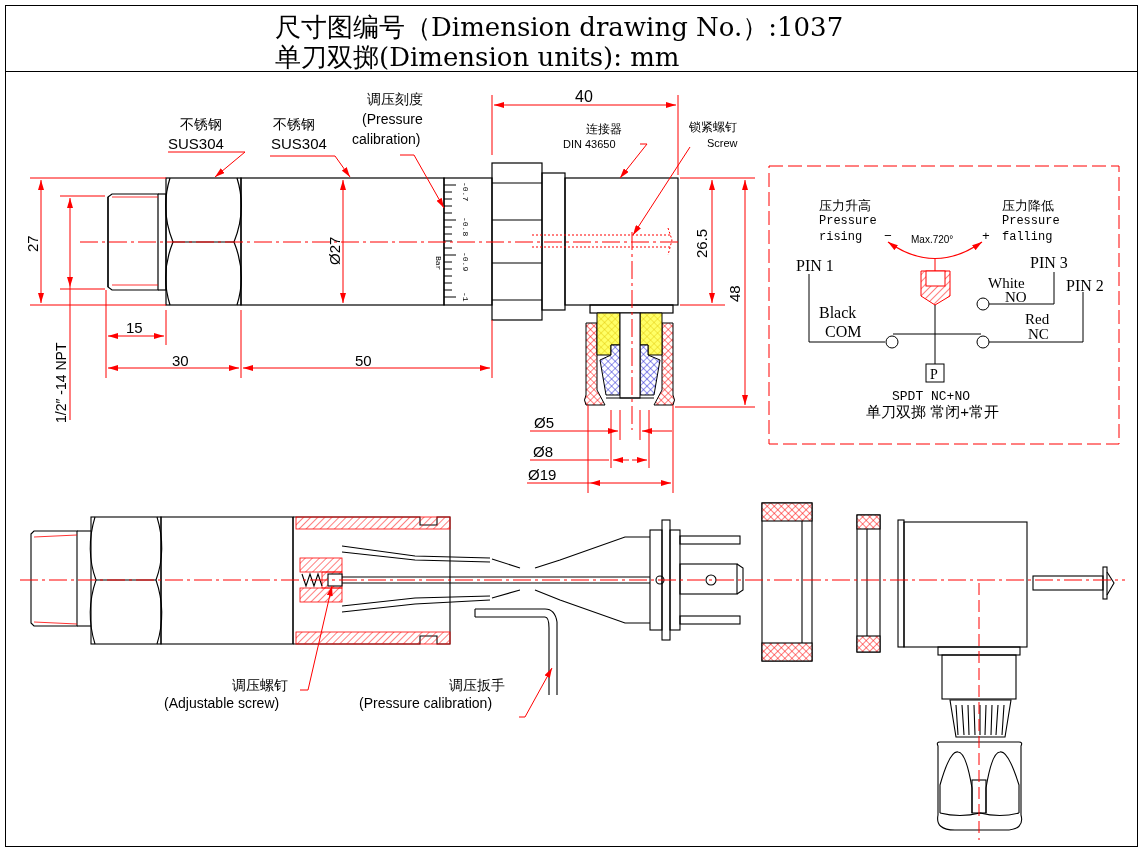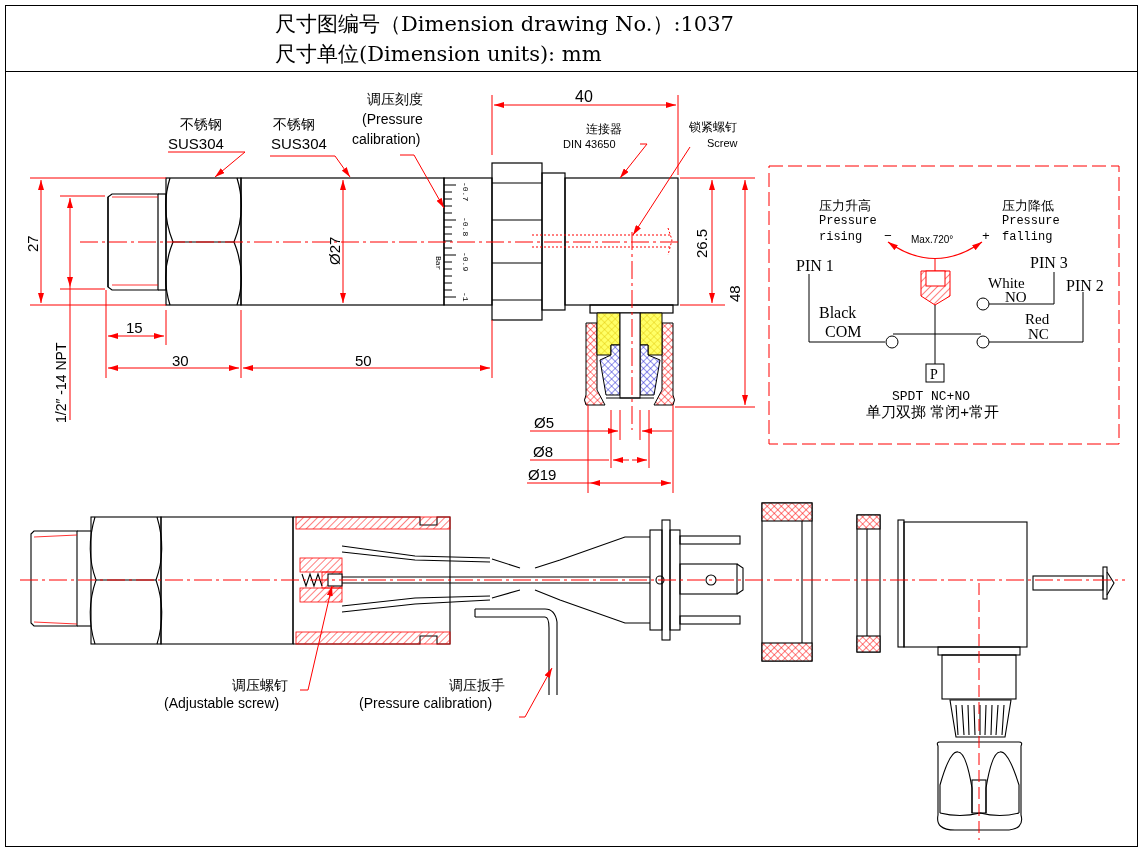--- a/index.html
+++ b/index.html
@@ -1,31 +1,31 @@
 <!DOCTYPE html>
 <html><head>
 <meta charset="utf-8">
 <style>
   html, body { margin:0; padding:0; background:#fff; }
   body { width:1143px; height:851px; position:relative; overflow:hidden; font-family:"Liberation Sans", sans-serif; }
   .frame { position:absolute; left:5px; top:5px; width:1133px; height:842px; border:1.5px solid #000; box-sizing:border-box; }
   .hdr-line { position:absolute; left:5px; top:71px; width:1133px; height:0; border-top:1.5px solid #000; }
-  .title { position:absolute; left:275px; font-family:"DejaVu Serif", serif; font-size:21px; color:#000; white-space:nowrap; }
+  .title { position:absolute; left:275px; font-family:"DejaVu Serif", serif; font-size:26px; color:#000; white-space:nowrap; }
   svg { position:absolute; left:0; top:0; }
   .lbl { font-family:"Liberation Sans", sans-serif; fill:#000; }
   .mono { font-family:"Liberation Mono", monospace; fill:#000; }
   .serif { font-family:"Liberation Serif", serif; fill:#000; }
 </style>
 </head>
 <body>
 
 <div class="frame"></div>
 <div class="hdr-line"></div>
 <div class="title" style="top:10px;">尺寸图编号（Dimension drawing No.）:1037</div>
-<div class="title" style="top:40px;">尺寸单位(Dimension units): mm</div>
+<div class="title" style="top:40px;">单刀双掷(Dimension units): mm</div>
 
 <svg width="1143" height="851" viewBox="0 0 1143 851">
   <defs>
     <pattern id="hatchR" width="5" height="5" patternUnits="userSpaceOnUse" patternTransform="rotate(45)">
       <line x1="0" y1="0" x2="0" y2="5" stroke="#ff0000" stroke-width="1"></line>
     </pattern>
     <pattern id="crossR" width="5" height="5" patternUnits="userSpaceOnUse" patternTransform="rotate(45)">
       <rect width="5" height="5" fill="#fff"></rect>
       <path d="M0 0V5M0 0H5" stroke="#ff0000" stroke-width="1"></path>
     </pattern>

